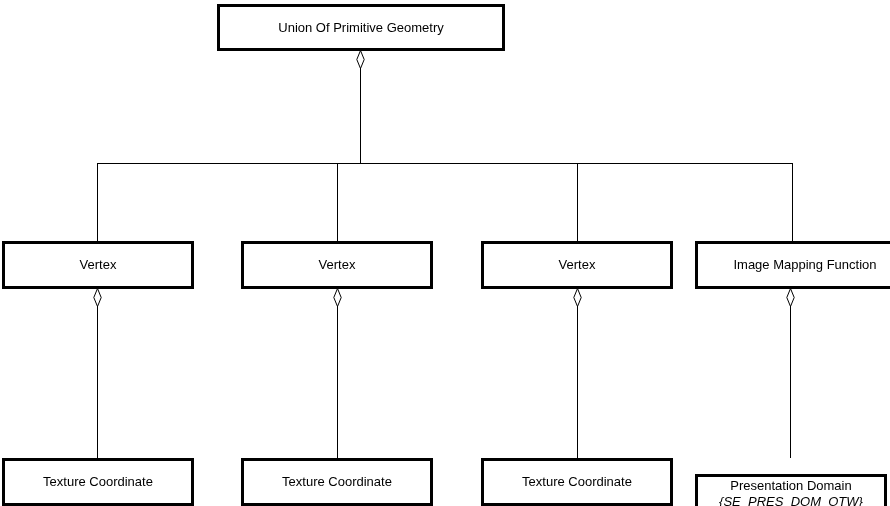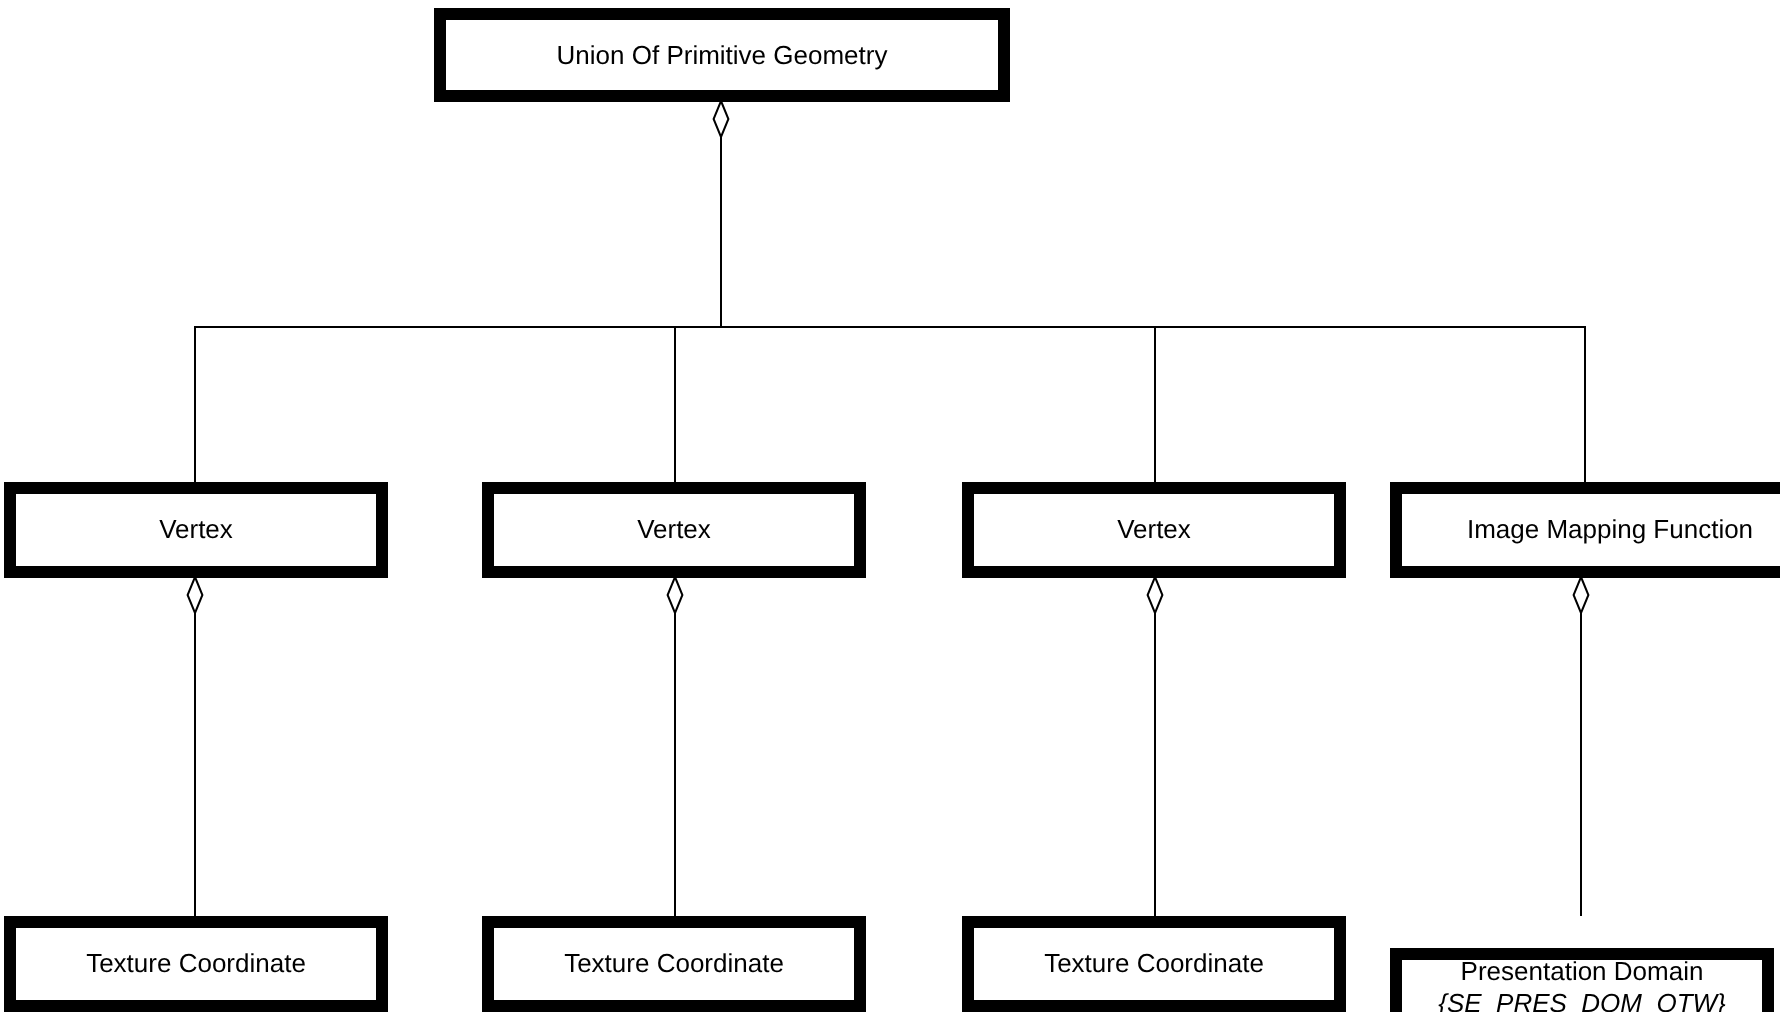--- a/index.html
+++ b/index.html
@@ -12,21 +12,21 @@
     position: relative;
     width: 890px;
     height: 506px;
     background: #ffffff;
     overflow: hidden;
     font-family: "Liberation Sans", sans-serif;
   }
   .node {
     position: absolute;
     box-sizing: border-box;
-    border: 6px solid #000000;
+    border: 3px solid #000000;
     background: #ffffff;
     display: flex;
     flex-direction: column;
     align-items: center;
     justify-content: center;
     color: #000000;
     font-size: 13px;
     line-height: 16px;
     text-align: right;
     white-space: nowrap;

